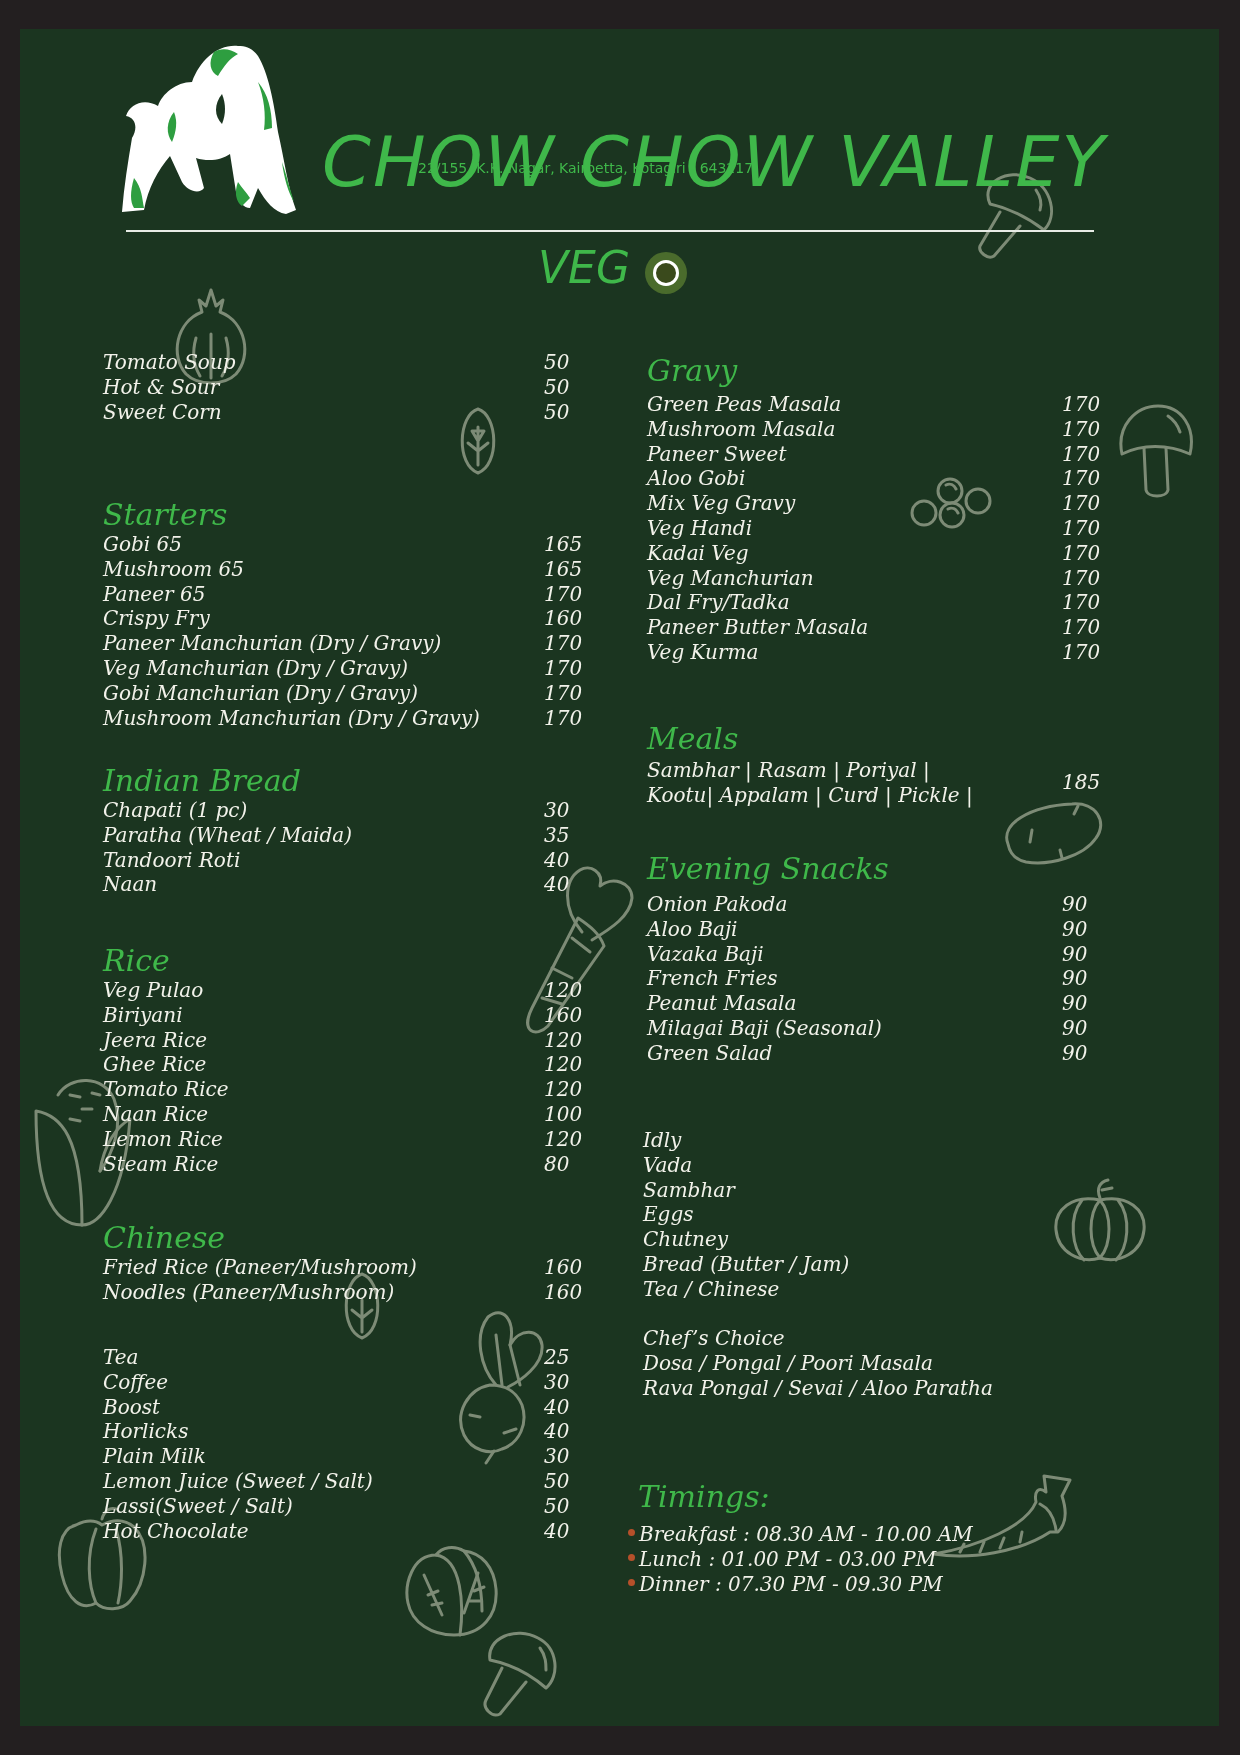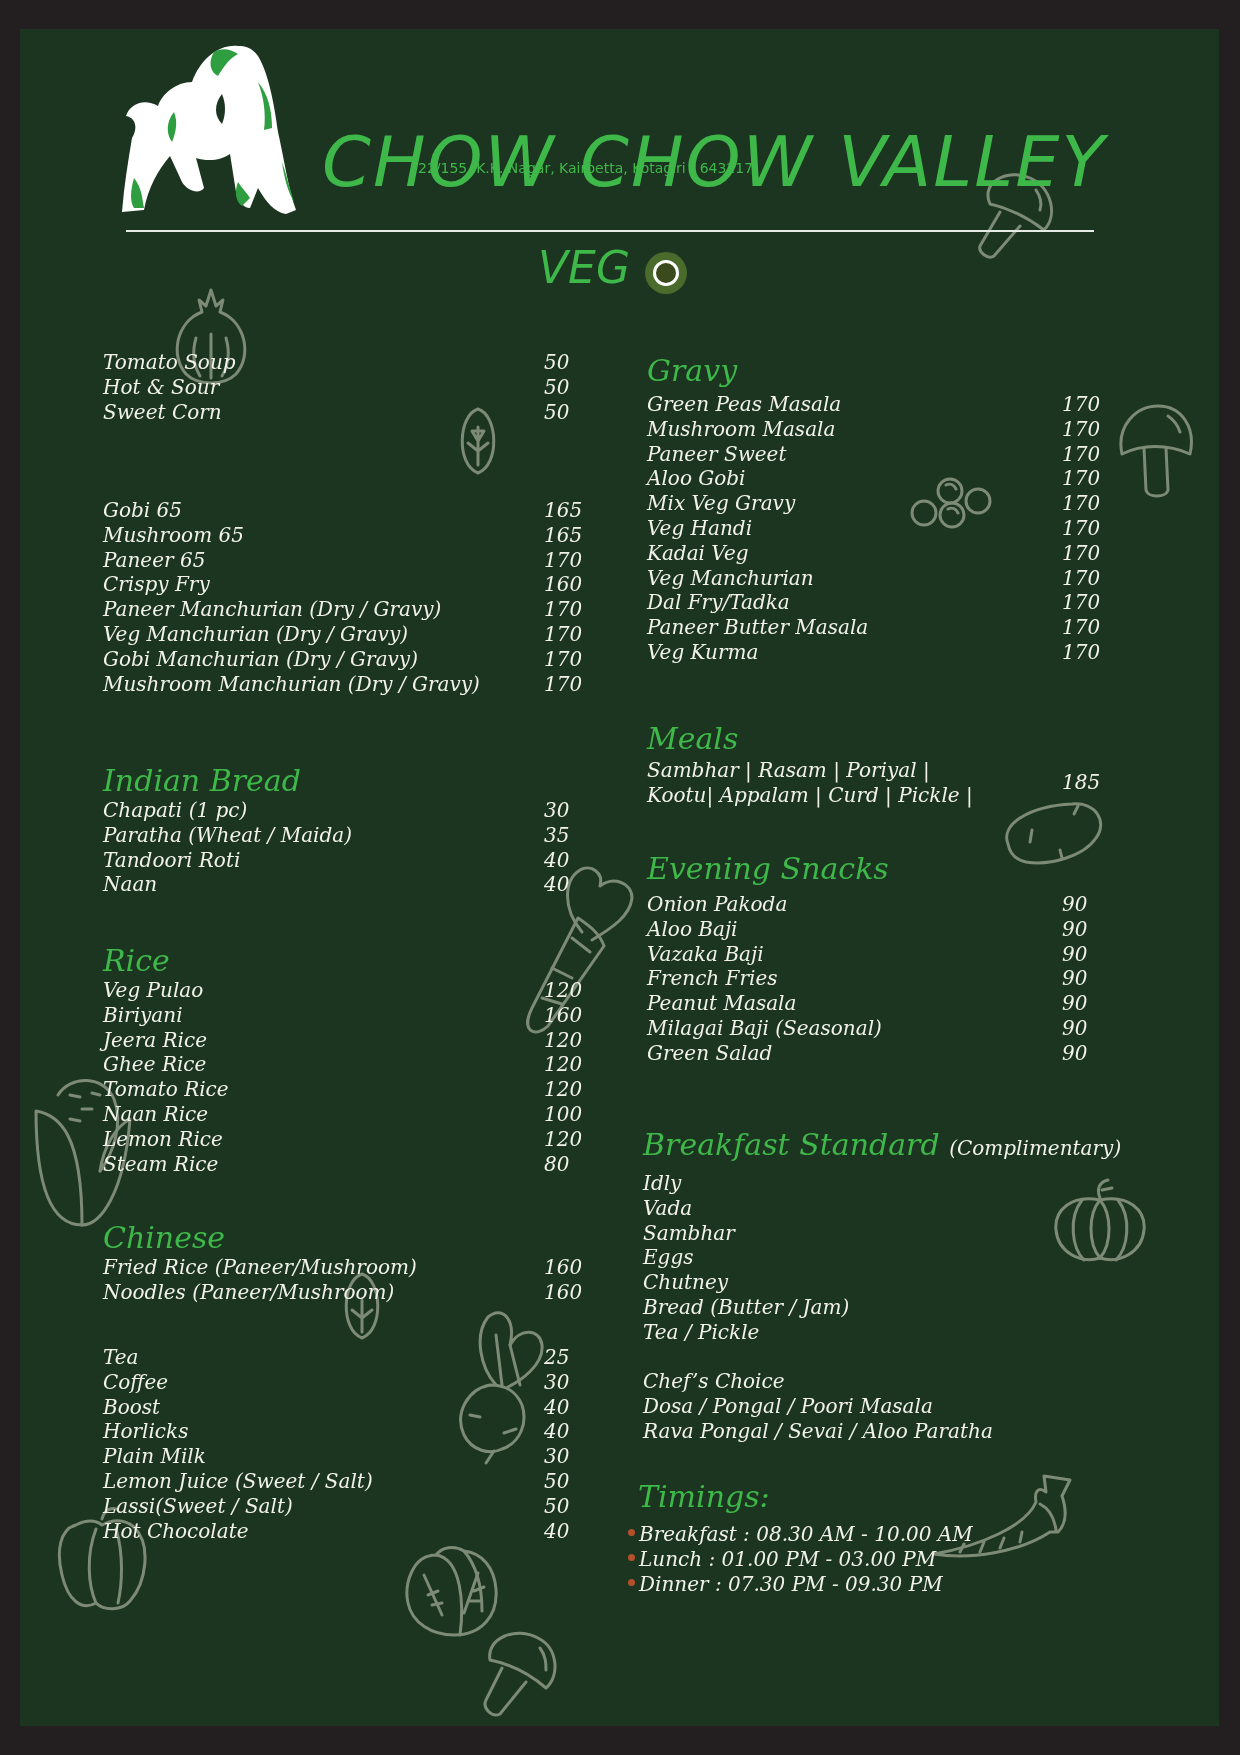--- a/index.html
+++ b/index.html
@@ -130,20 +130,21 @@
 <div class="veg">VEG</div>
 <div class="veg-dot"></div>
 
 <div class="section" style="left:103px;top:350px;width:480px">
   <div class="row"><span>Tomato Soup</span><span class="price" style="left:441px">50</span></div>
   <div class="row"><span>Hot &amp; Sour</span><span class="price" style="left:441px">50</span></div>
   <div class="row"><span>Sweet Corn</span><span class="price" style="left:441px">50</span></div>
 </div>
 
 <div class="section" style="left:103px;top:498px;width:480px">
+  <div class="sec-title">Starters</div>
   <div class="row"><span>Gobi 65</span><span class="price" style="left:441px">165</span></div>
   <div class="row"><span>Mushroom 65</span><span class="price" style="left:441px">165</span></div>
   <div class="row"><span>Paneer 65</span><span class="price" style="left:441px">170</span></div>
   <div class="row"><span>Crispy Fry</span><span class="price" style="left:441px">160</span></div>
   <div class="row"><span>Paneer Manchurian (Dry / Gravy)</span><span class="price" style="left:441px">170</span></div>
   <div class="row"><span>Veg Manchurian (Dry / Gravy)</span><span class="price" style="left:441px">170</span></div>
   <div class="row"><span>Gobi Manchurian (Dry / Gravy)</span><span class="price" style="left:441px">170</span></div>
   <div class="row"><span>Mushroom Manchurian (Dry / Gravy)</span><span class="price" style="left:441px">170</span></div>
 </div>
 
@@ -211,28 +212,27 @@
   <div class="row"><span>Onion Pakoda</span><span class="price" style="left:415px">90</span></div>
   <div class="row"><span>Aloo Baji</span><span class="price" style="left:415px">90</span></div>
   <div class="row"><span>Vazaka Baji</span><span class="price" style="left:415px">90</span></div>
   <div class="row"><span>French Fries</span><span class="price" style="left:415px">90</span></div>
   <div class="row"><span>Peanut Masala</span><span class="price" style="left:415px">90</span></div>
   <div class="row"><span>Milagai Baji  (Seasonal)</span><span class="price" style="left:415px">90</span></div>
   <div class="row"><span>Green Salad</span><span class="price" style="left:415px">90</span></div>
 </div>
 
 <div class="section" style="left:643px;top:1128px;width:500px">
-  <div class="sec-title" style="margin-bottom:6px"><span>Breakfast Standard</span> <span class="sec-note">(Complimentary)</span></div>
   <div class="row">Idly</div>
   <div class="row">Vada</div>
   <div class="row">Sambhar</div>
   <div class="row">Eggs</div>
   <div class="row">Chutney</div>
   <div class="row">Bread (Butter / Jam)</div>
-  <div class="row">Tea / Pickle</div>
+  <div class="row">Tea / Chinese</div>
   <div class="row" style="height:24.8px"></div>
   <div class="row">Chef’s Choice</div>
   <div class="row">Dosa / Pongal / Poori Masala</div>
   <div class="row">Rava Pongal / Sevai / Aloo Paratha</div>
 </div>
 
 <div class="section" style="left:628px;top:1480px;width:500px">
   <div class="sec-title" style="margin-left:10px;margin-bottom:8px">Timings:</div>
   <div class="row"><span class="bullet"></span><span>Breakfast : 08.30 AM - 10.00 AM</span></div>
   <div class="row"><span class="bullet"></span><span>Lunch : 01.00 PM - 03.00 PM</span></div>

